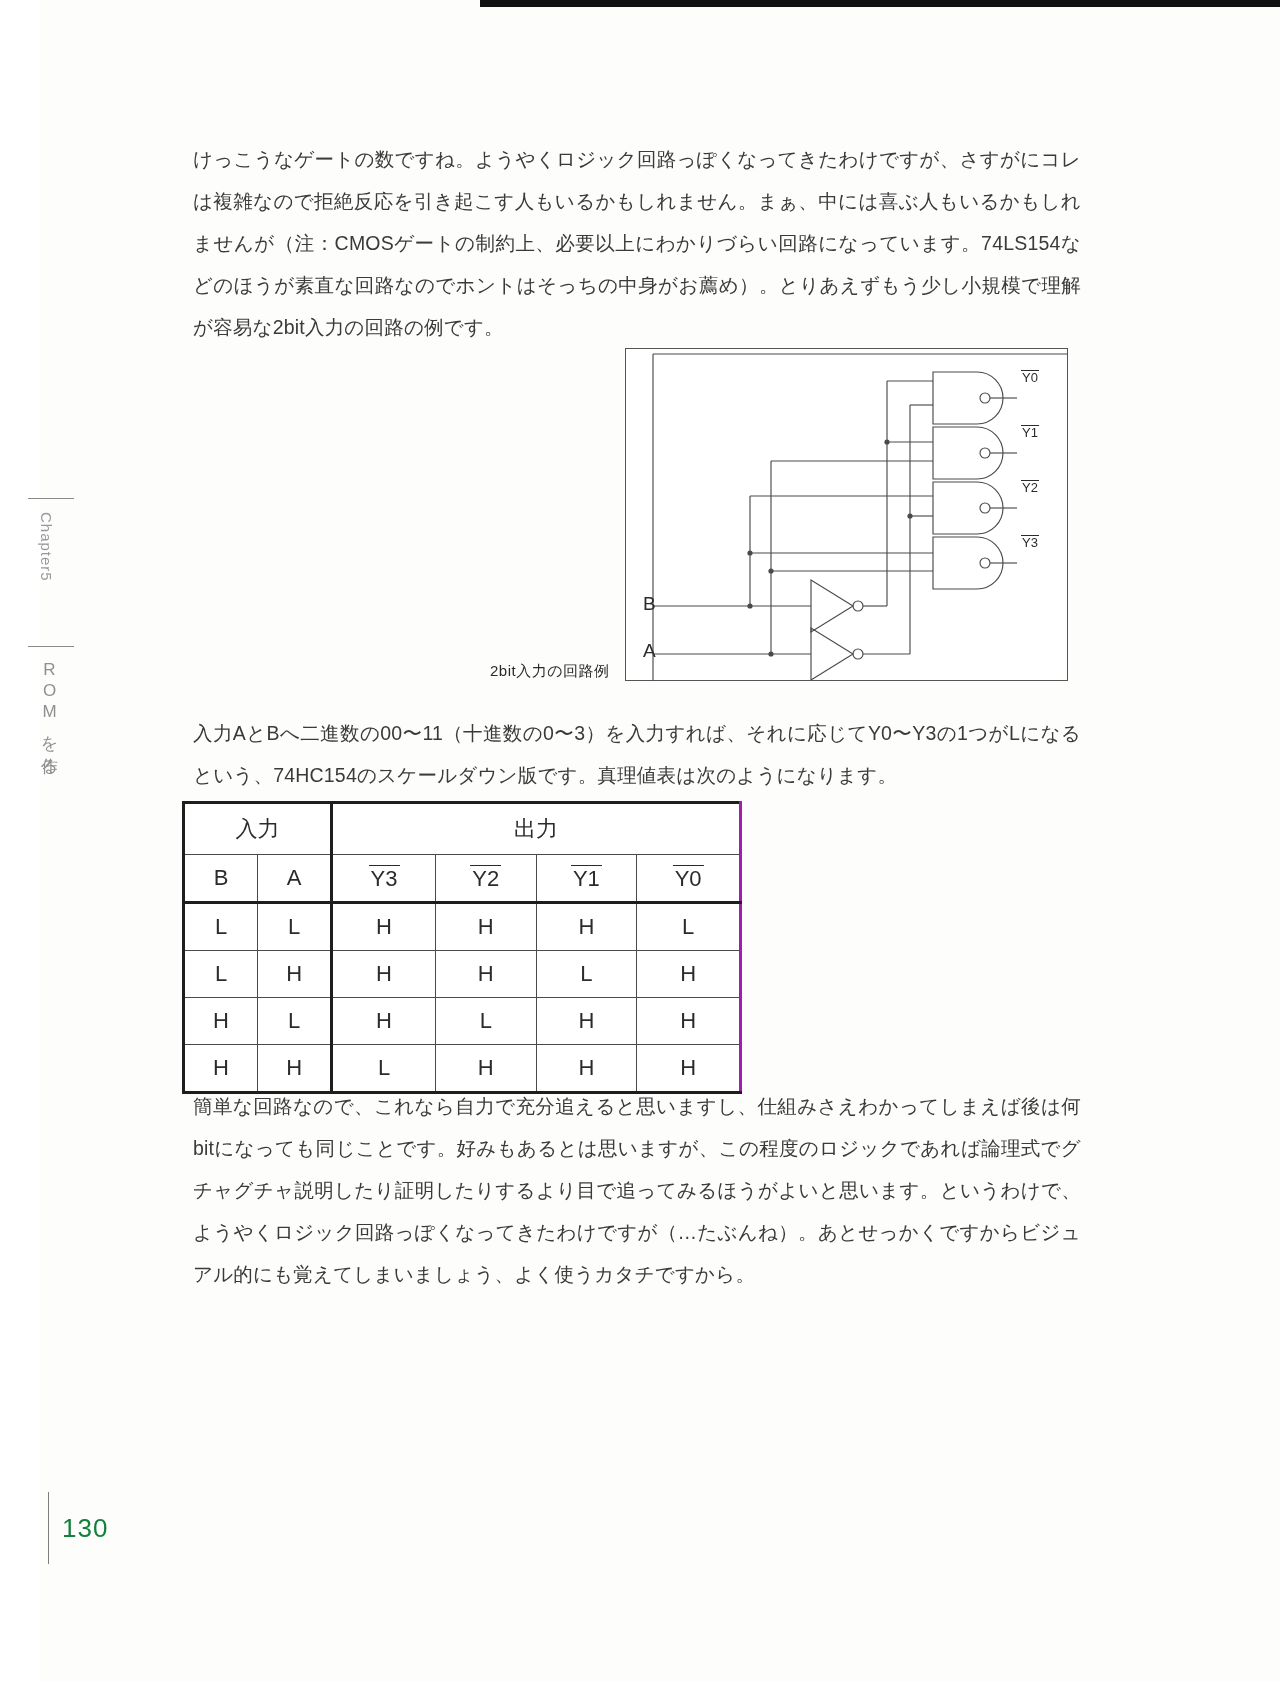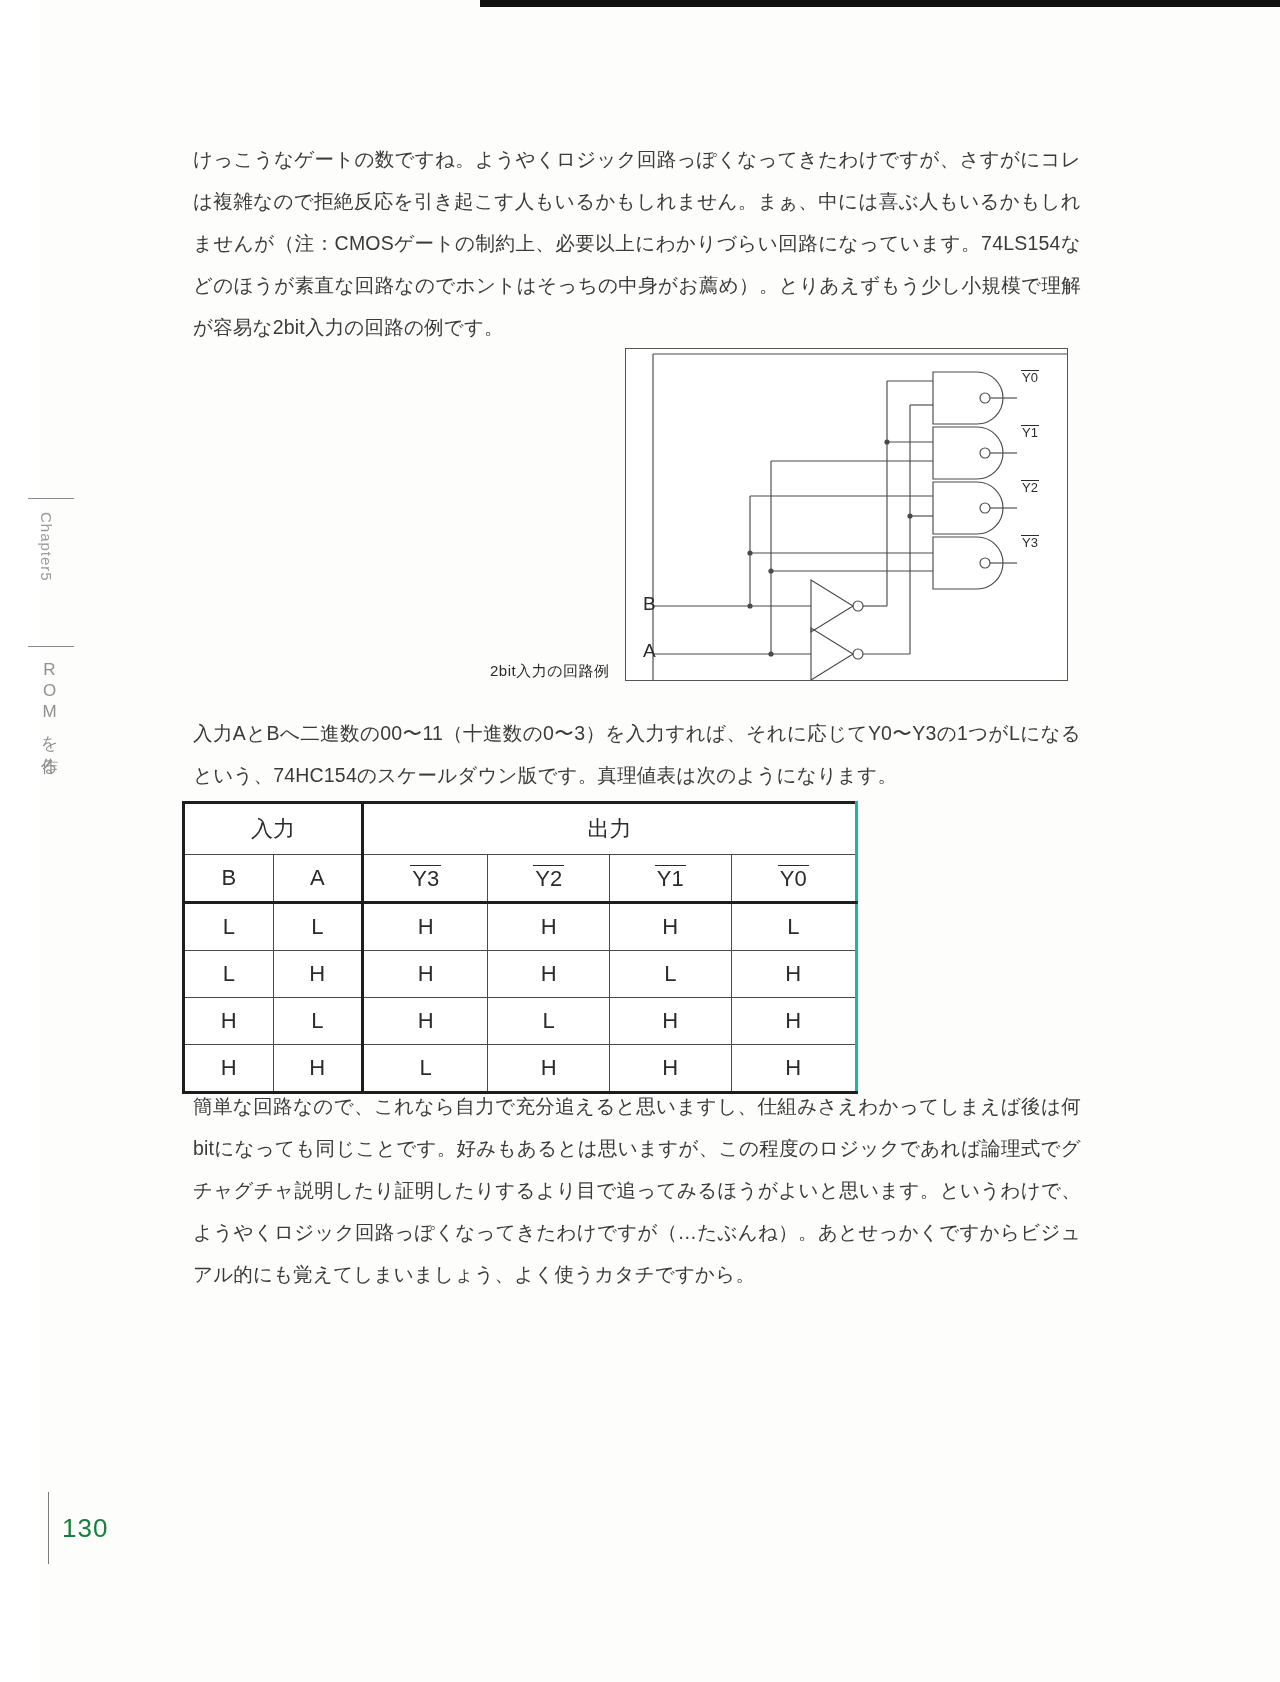--- a/index.html
+++ b/index.html
@@ -51,36 +51,36 @@
   .port-label{
     position:absolute;font-size:19px;color:#2b2b2b;font-family:"Liberation Sans",sans-serif;
   }
   .out-label{
     position:absolute;font-size:13px;color:#2b2b2b;white-space:nowrap;
   }
   .ovl{border-top:1.3px solid #2b2b2b;display:inline-block;line-height:1.12;padding:0 1px;}
 
   
   .ttable{
-    position:absolute;left:182px;top:801px;width:676px;
+    position:absolute;left:182px;top:801px;width:560px;
     border-collapse:collapse;background:#fff;
   }
   .ttable td,.ttable th{
     border:1px solid #4a4a4a;
     text-align:center;vertical-align:middle;
     font-size:22px;font-weight:normal;color:#2b2b2b;
     height:46px;padding:0;
   }
   .ttable .grp{font-size:22px;height:50px;}
   .ttable .thick-left{border-left:3px solid #1e1e1e;}
   .ttable .outer-top td{border-top:3px solid #1e1e1e;}
   .ttable .hdr2 td{border-bottom:3px solid #1e1e1e;}
   .ttable tr:last-child td{border-bottom:3px solid #1e1e1e;}
   .ttable td.edge-l{border-left:3px solid #1e1e1e;}
-  .ttable td.edge-r{border-right:3px solid #14b8a6;}
+  .ttable td.edge-r{border-right:3px solid #a21caf;}
   .ovl-lbl{display:inline-block;border-top:1.4px solid #2b2b2b;padding:1px 2px 0 2px;line-height:1.1;}
 
   
   .footer-rule{position:absolute;left:48px;top:1492px;width:1px;height:72px;background:#7d7d7d;}
   .page-num{position:absolute;left:62px;top:1513px;font-size:26px;color:#15803d;letter-spacing:1px;}
 </style>
 </head>
 <body>
 
 <div class="page-canvas"></div>

